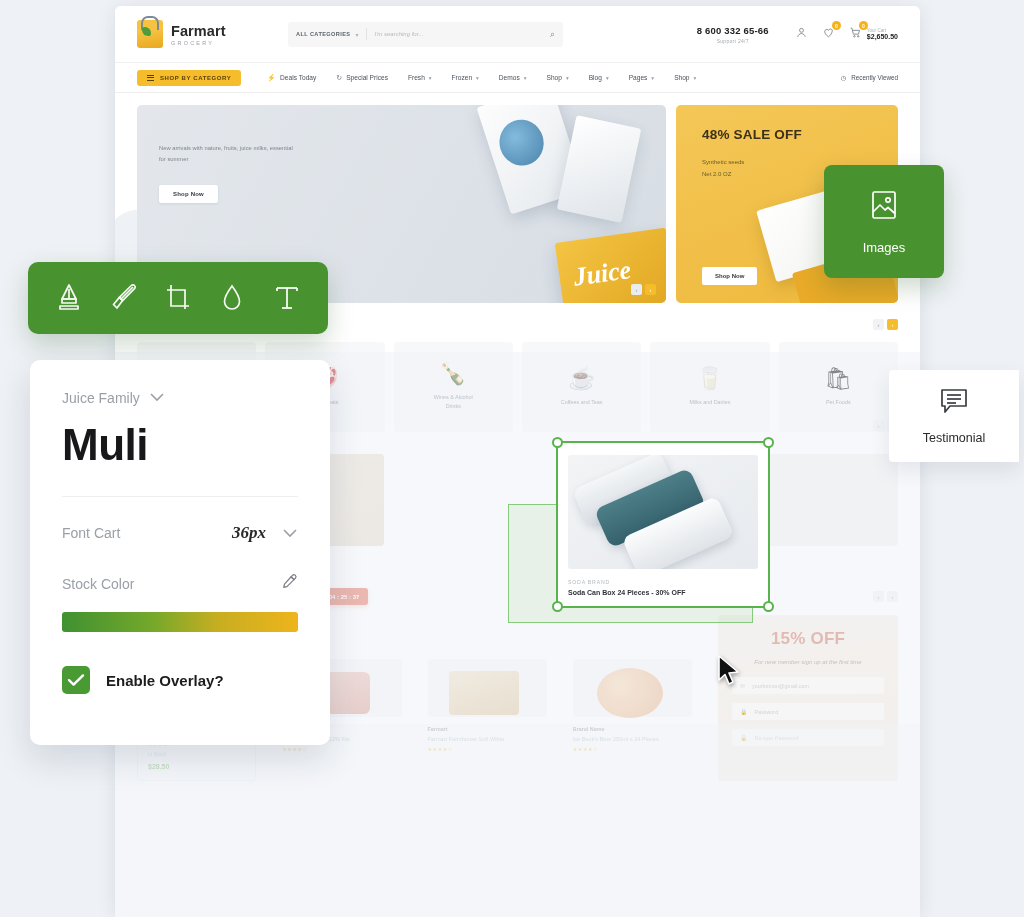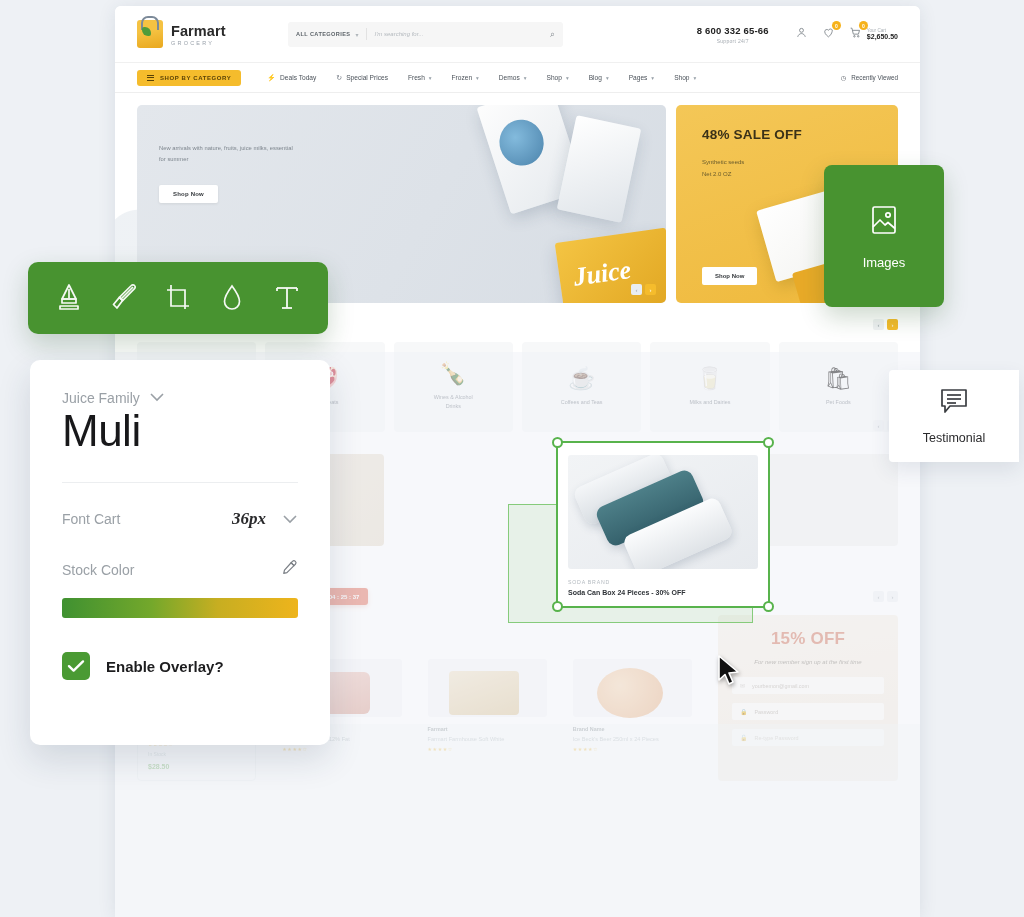--- a/index.html
+++ b/index.html
@@ -246,38 +246,38 @@
 
   .panel {
     position:absolute; left:30px; top:360px; width:300px; height:385px;
     background:#fff; border-radius:10px; padding:30px 32px;
     box-shadow: 0 14px 34px rgba(30,50,80,.14);
     z-index: 20;
   }
   .p-row{ display:flex; align-items:center; }
   .p-label{ font-size:14px; color:#9aa0a6; }
   .chev{ margin-left:9px; color:#9aa0a6; font-size:12px;}
-  .p-value-big{ font-size:44px; font-weight:400; color:#18181a; letter-spacing:-.5px;}
+  .p-value-big{ font-size:44px; font-weight:700; color:#18181a; margin-top:14px; letter-spacing:-.5px;}
   .p-hr{ height:1px; background:#eceef0; margin:26px 0 0 0;}
   .p-size{ margin-top:26px; display:flex; align-items:center;}
   .p-size .v{ margin-left:auto; font-size:17px; font-weight:700; font-style:italic; color:#2a2a2c; font-family:"Liberation Serif",serif;}
   .p-size .chev{ margin-left:16px; font-size:13px;}
   .p-color{ margin-top:30px; display:flex; align-items:center;}
   .eyedrop{ margin-left:auto; color:#7a7f85; }
   .gradient{
     height:20px; border-radius:3px; margin-top:18px;
     background: linear-gradient(90deg,#3f9131 0%, #74a82b 38%, #c7ae21 66%, #eeb41c 100%);
   }
   .p-check{ margin-top:34px; display:flex; align-items:center; gap:16px;}
   .cbox{ width:28px;height:28px;border-radius:5px;background:#4a9a33;display:flex;align-items:center;justify-content:center;}
   .cbox svg{display:block;}
   .p-check .ctxt{ font-size:15px; font-weight:700; color:#1d1d1f;}
 
   .images-card {
-    position:absolute; left:824px; top:165px; width:120px; height:142px;
+    position:absolute; left:824px; top:165px; width:120px; height:113px;
     background:#489330; border-radius:8px; display:flex; flex-direction:column;
     align-items:center; justify-content:center; gap:14px;
     box-shadow: 0 10px 24px rgba(30,80,30,.22); z-index: 20;
   }
   .images-card .lbl{ font-size:13px; color:#fff; }
   .testi-card {
     position:absolute; left:889px; top:370px; width:130px; height:92px;
     background:#fff; border-radius:4px 0 0 4px; display:flex; flex-direction:column;
     align-items:center; justify-content:center; gap:12px;
     box-shadow: 0 8px 20px rgba(40,60,90,.10); z-index: 20;

